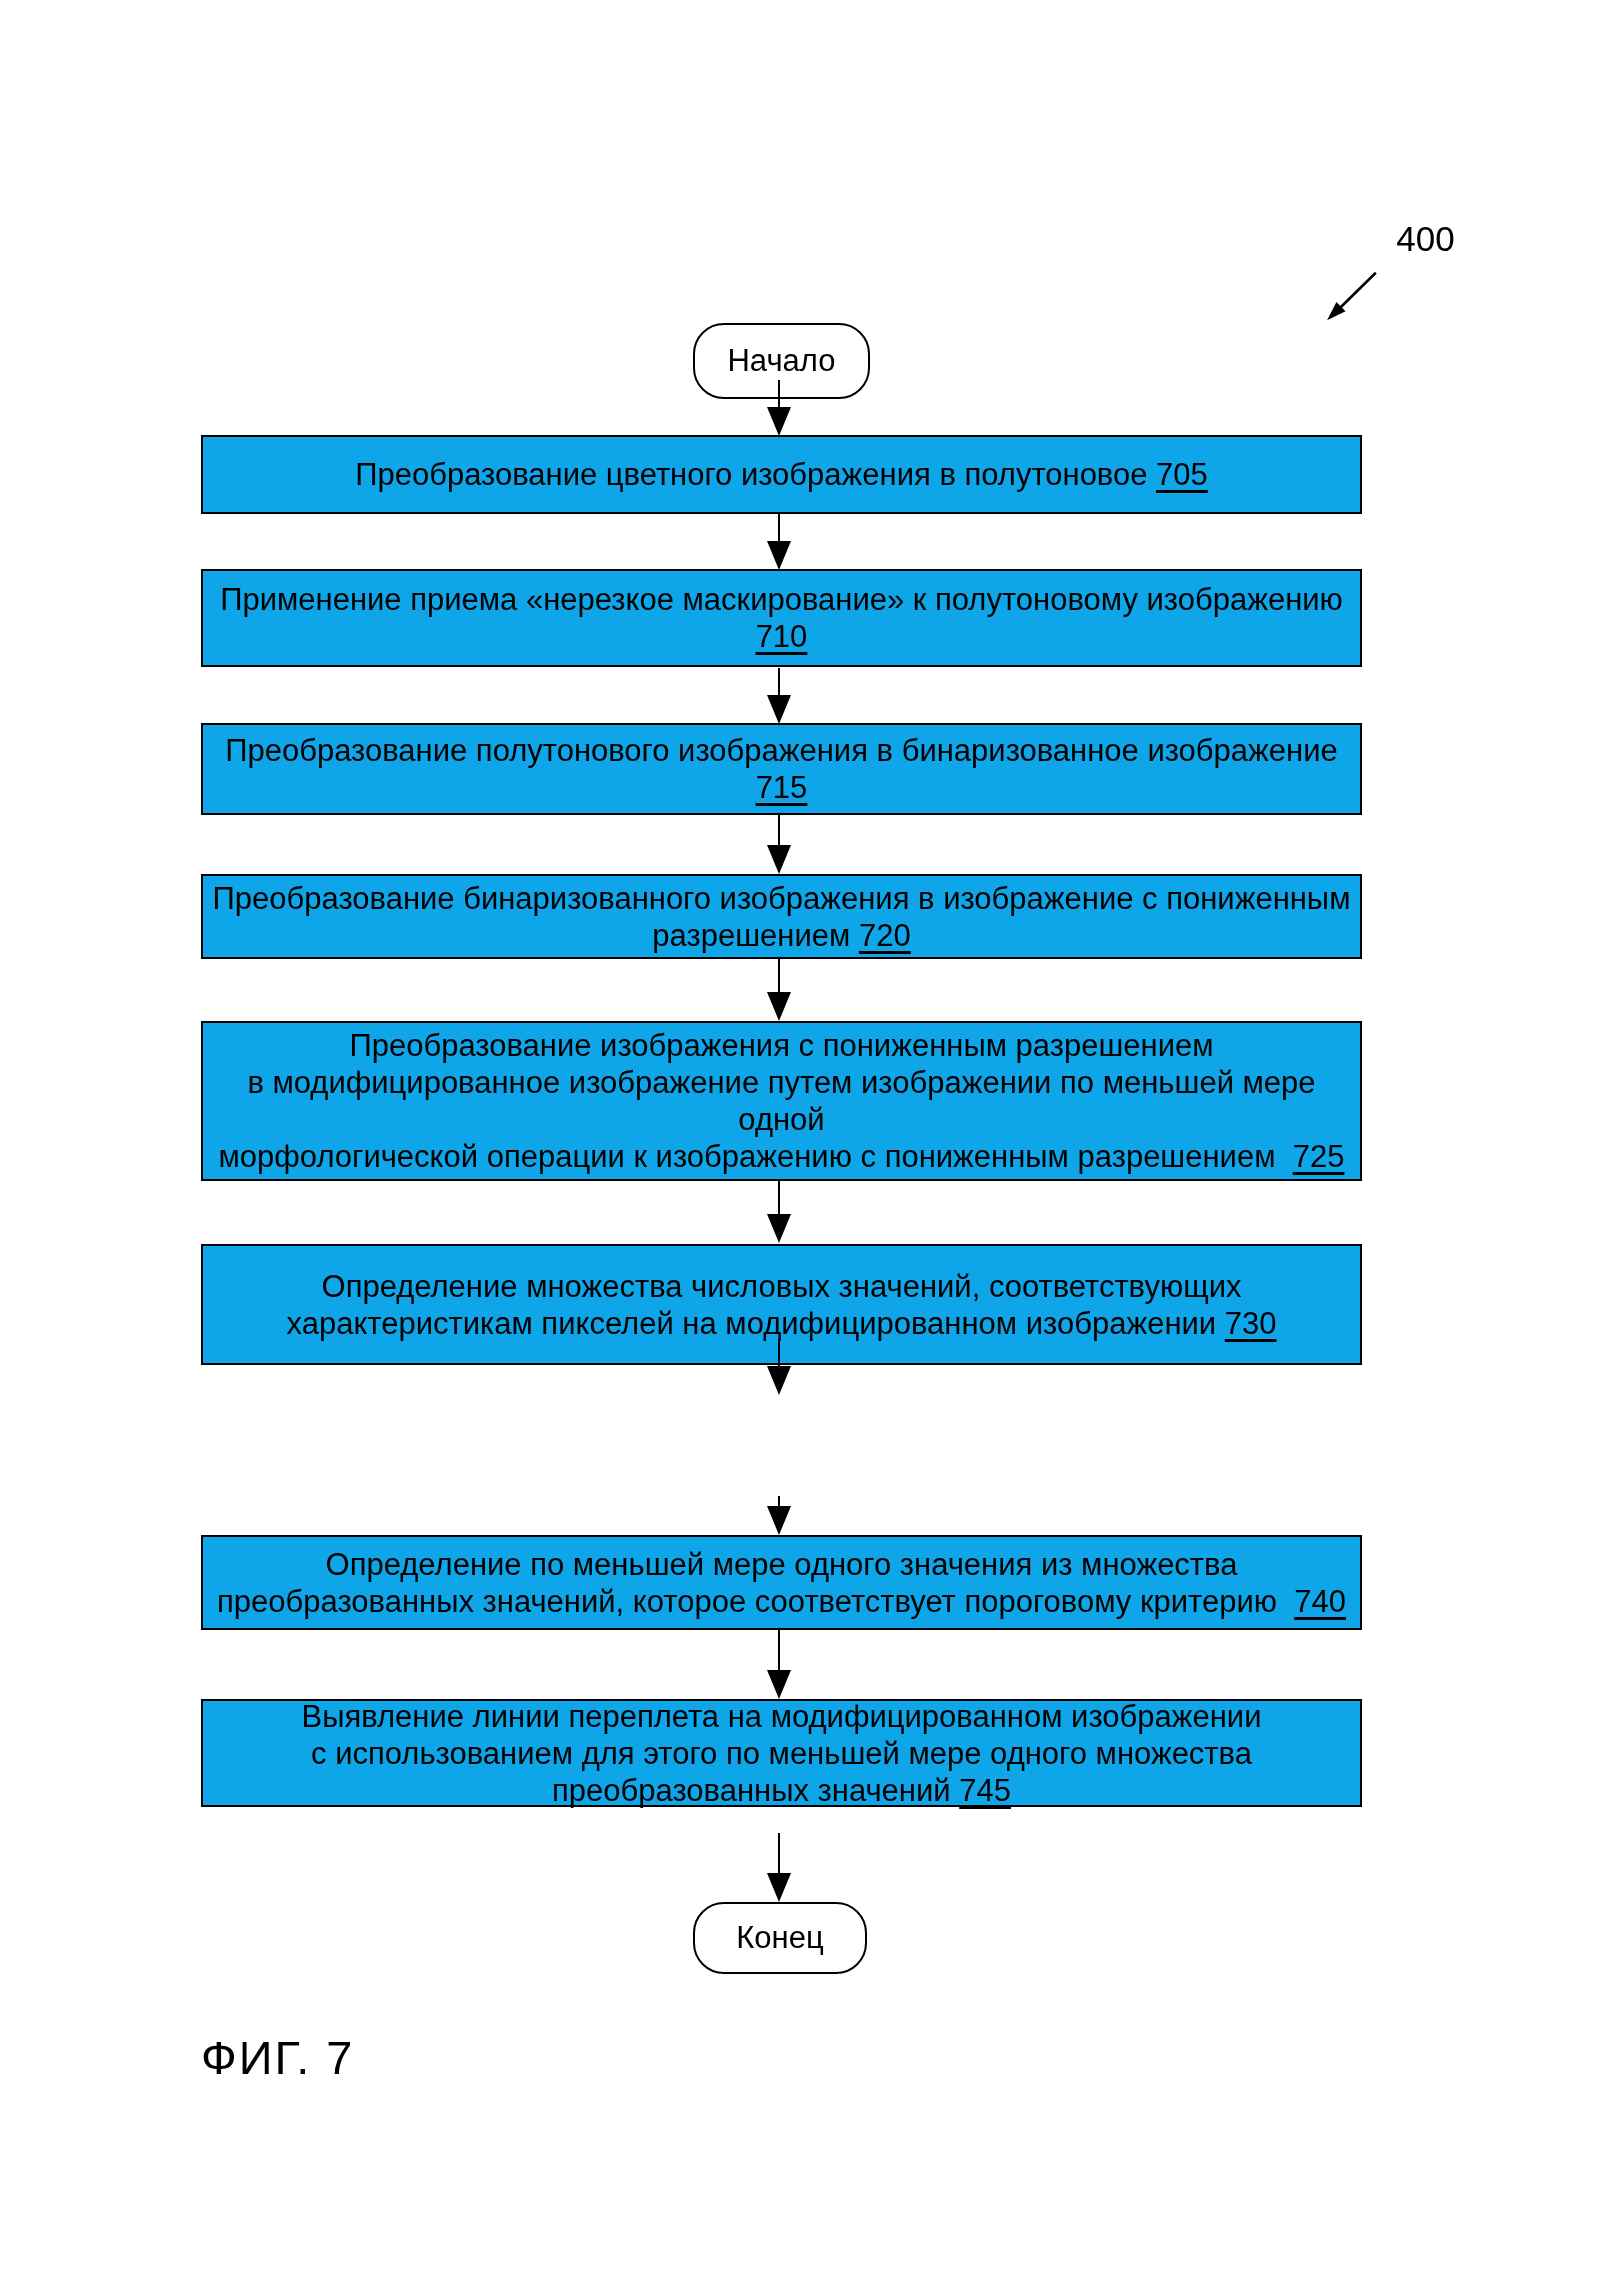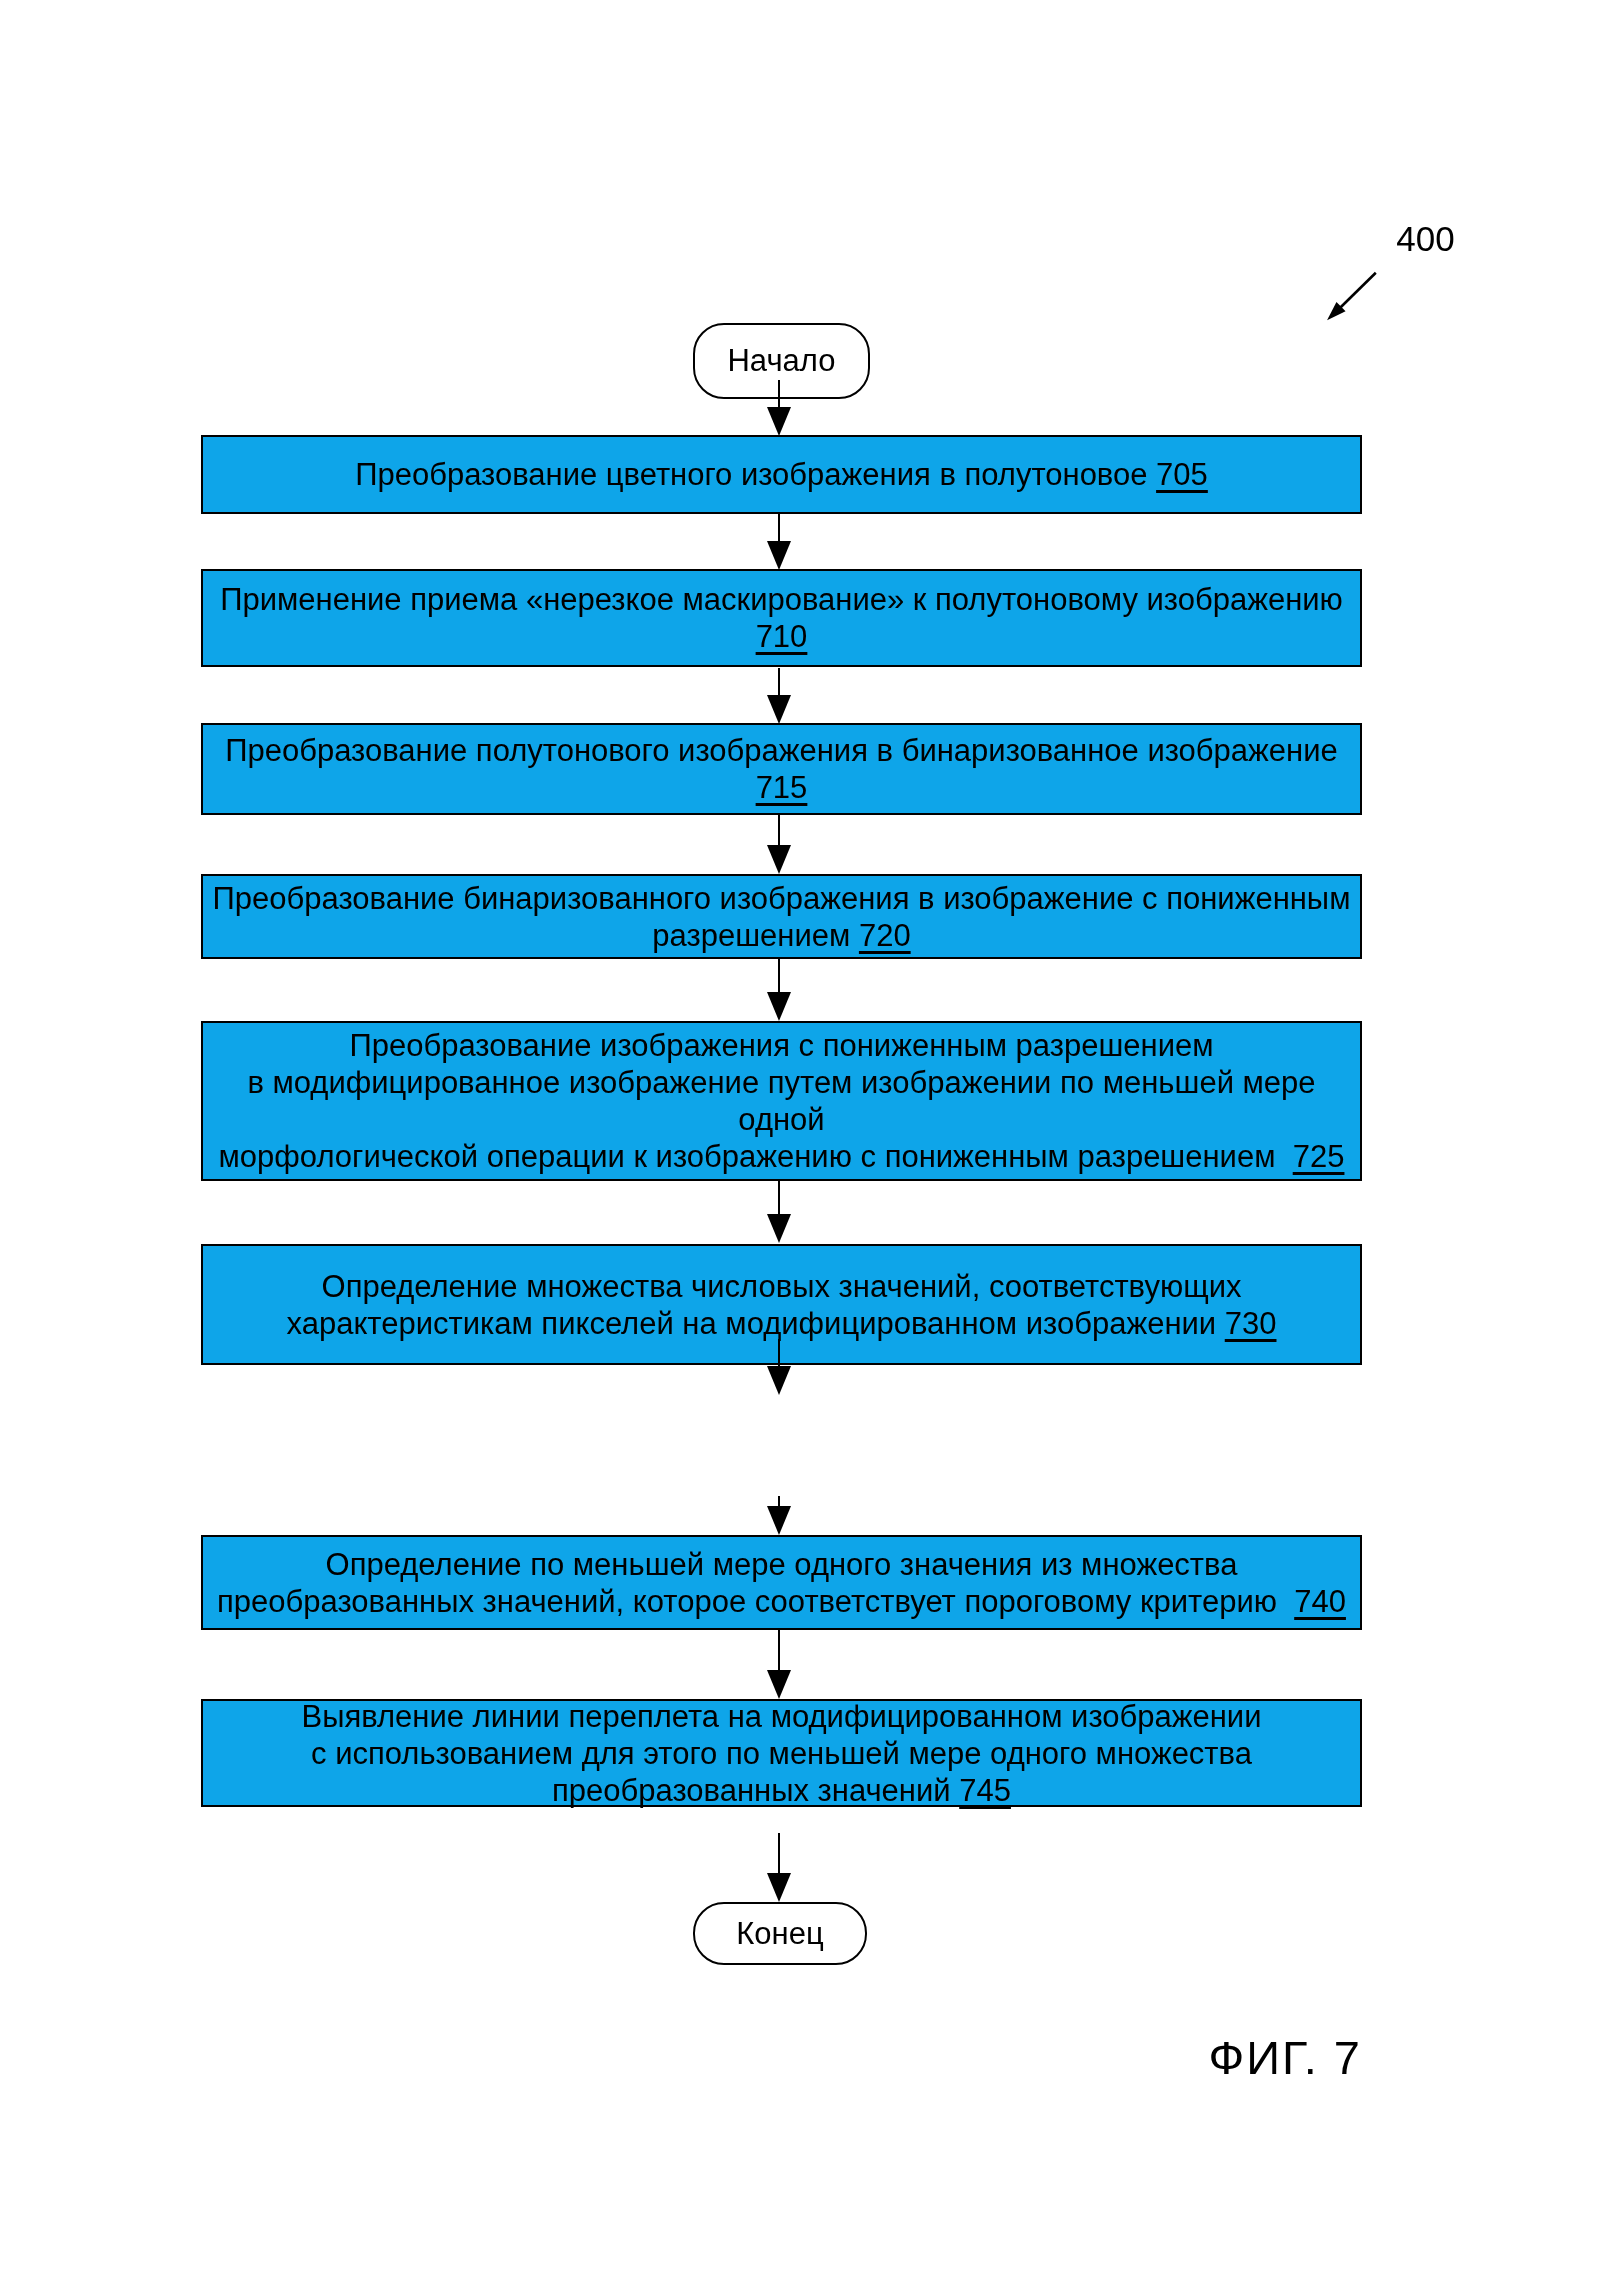--- a/index.html
+++ b/index.html
@@ -42,21 +42,21 @@
     border: 2.6px solid #000;
     border-radius: 31px;
     background: #fff;
     display: flex;
     align-items: center;
     justify-content: center;
     font-size: 31px;
     box-sizing: border-box;
   }
   .terminal.start { left: 693px; top: 323px;  width: 177px; height: 76px; }
-  .terminal.end   { left: 693px; top: 1902px; width: 174px; height: 63px; align-items: center; }
+  .terminal.end   { left: 693px; top: 1902px; width: 174px; height: 72px; align-items: center; }
 
   
   .step-box {
     position: absolute;
     left: 201px;
     width: 1161px;
     border: 2.6px solid #000;
     background: #0ea5e9;
     box-sizing: border-box;
     display: flex;
@@ -99,21 +99,21 @@
     border-top: 29.5px solid #000;
     flex: 0 0 auto;
   }
 
   
   .figure-caption {
     position: absolute;
     left: 201px;
     top: 2032px;
     width: 1161px;
-    text-align: right;
+    text-align: left;
     font-size: 47px;
     line-height: 52px;
     letter-spacing: 2px;
     color: #000;
   }
 </style>
 </head>
 <body>
 
 <div class="page">

